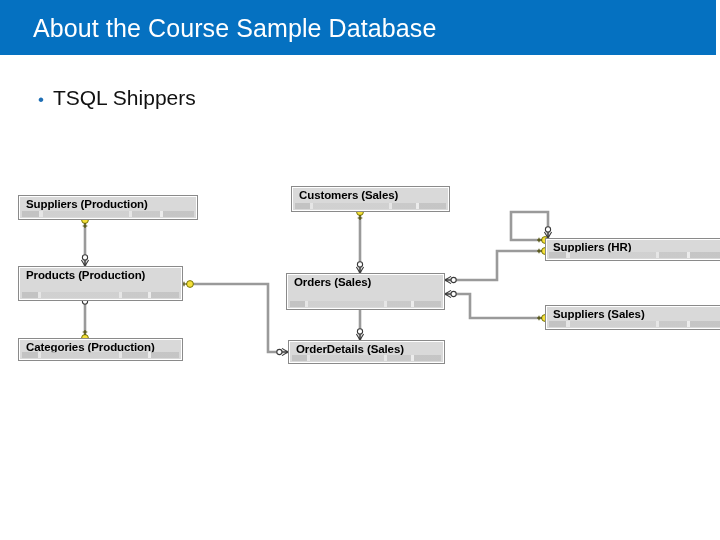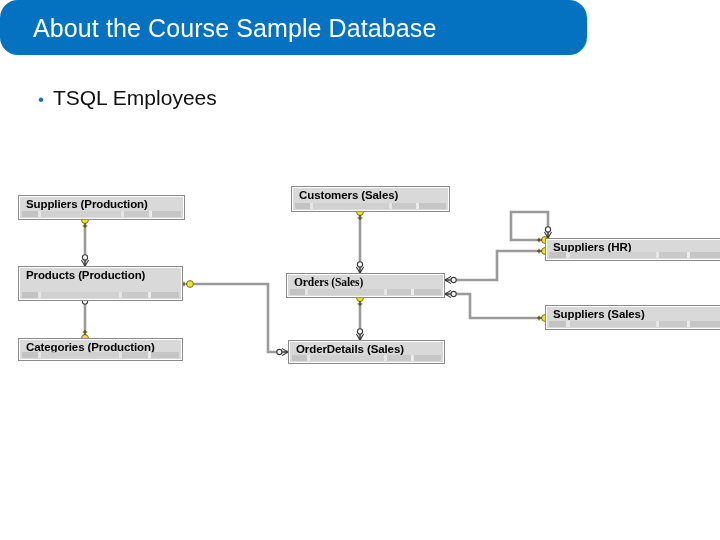--- a/index.html
+++ b/index.html
@@ -13,24 +13,23 @@
     position: relative;
     overflow: hidden;
     font-family: "Liberation Sans", sans-serif;
   }
 
   
   #slide-header {
     position: absolute;
     left: 0;
     top: 0;
-    width: 587px;
+    width: 716px;
     height: 55px;
     background: #0571C1;
-    border-radius: 18px;
   }
   #slide-title {
     position: absolute;
     left: 33px;
     top: 12px;
     font-size: 25px;
     line-height: 32px;
     color: #ffffff;
     letter-spacing: 0.1px;
     white-space: nowrap;
@@ -112,21 +111,21 @@
 </head>
 <body>
 
 <div id="slide-header">
   <div id="slide-title">About the Course Sample Database</div>
 </div>
 
 <div id="bullet-list">
   <div class="bullet-row">
     <span class="bullet-mark">•</span>
-    <span class="bullet-text">TSQL Employees</span>
+    <span class="bullet-text">TSQL Shippers</span>
   </div>
 </div>
 
 <div id="er-diagram">
 
   <svg width="720" height="215">
     <defs>
       <g id="keyglyph">
         <circle cx="0" cy="0" r="3.4" fill="#f5e03a" stroke="#6b6b00" stroke-width="0.9"></circle>
         <path d="M3,0 L8,0 M6,-2.3 L6,2.3" stroke="#4a4a00" stroke-width="1.1" fill="none"></path>
@@ -172,41 +171,41 @@
       <use href="#crowglyph" transform="translate(85,123) rotate(90)"></use>
       <use href="#crowglyph" transform="translate(360,103) rotate(-90)"></use>
       <use href="#crowglyph" transform="translate(360,170) rotate(-90)"></use>
       <use href="#crowglyph" transform="translate(288,182) rotate(180)"></use>
       <use href="#crowglyph" transform="translate(445,110)"></use>
       <use href="#crowglyph" transform="translate(445,124)"></use>
       <use href="#crowglyph" transform="translate(548,68) rotate(-90)"></use>
     </g>
   </svg>
 
-  <div class="er-table" style="left:18px;  top:25px;  width:167px; height:25px;">
+  <div class="er-table" style="left:18px;  top:25px;  width:180px; height:25px;">
     <span class="er-title">Suppliers (Production)</span>
     <span class="er-strip"></span>
   </div>
 
   <div class="er-table" style="left:18px;  top:96px;  width:165px; height:35px;">
     <span class="er-title">Products (Production)</span>
     <span class="er-strip"></span>
   </div>
 
   <div class="er-table" style="left:18px;  top:168px; width:165px; height:23px;">
     <span class="er-title">Categories (Production)</span>
     <span class="er-strip"></span>
   </div>
 
   <div class="er-table" style="left:291px; top:16px;  width:159px; height:26px;">
     <span class="er-title">Customers (Sales)</span>
     <span class="er-strip"></span>
   </div>
 
-  <div class="er-table" style="left:286px; top:103px; width:159px; height:25px;font-family:Liberation Serif, serif;">
+  <div class="er-table" style="left:286px; top:103px; width:159px; height:37px;">
     <span class="er-title">Orders (Sales)</span>
     <span class="er-strip"></span>
   </div>
 
   <div class="er-table" style="left:288px; top:170px; width:157px; height:24px;padding-left:8px;">
     <span class="er-title">OrderDetails (Sales)</span>
     <span class="er-strip"></span>
   </div>
 
   <div class="er-table" style="left:545px; top:68px;  width:180px; height:23px;">

